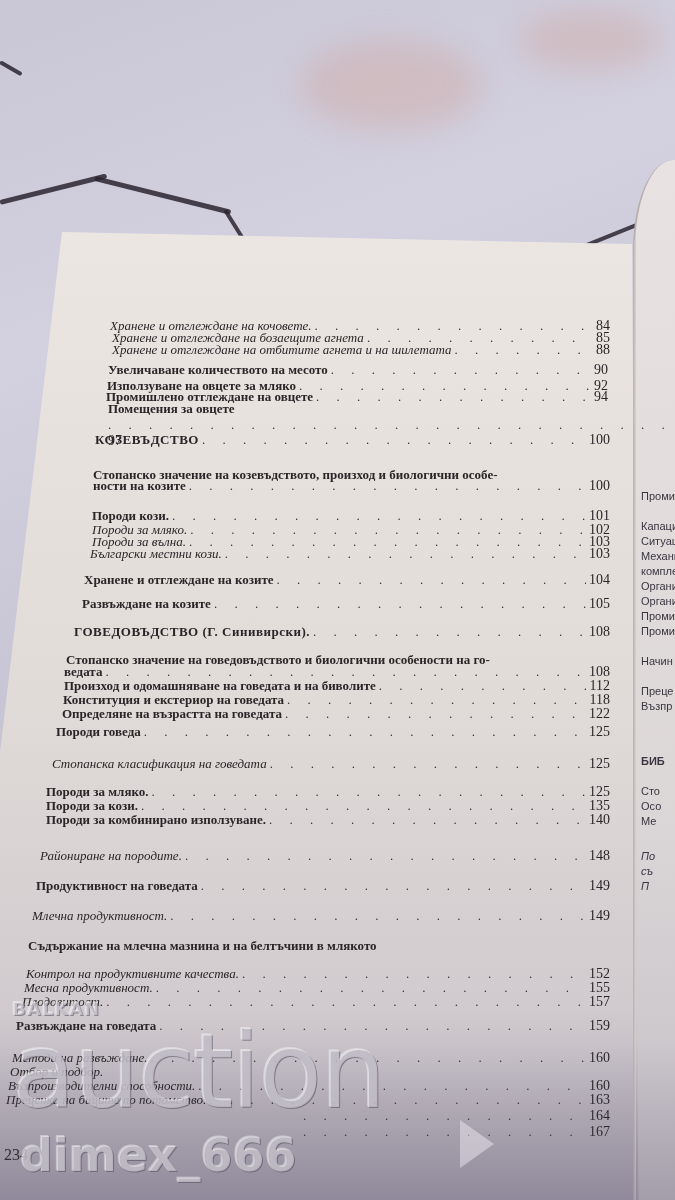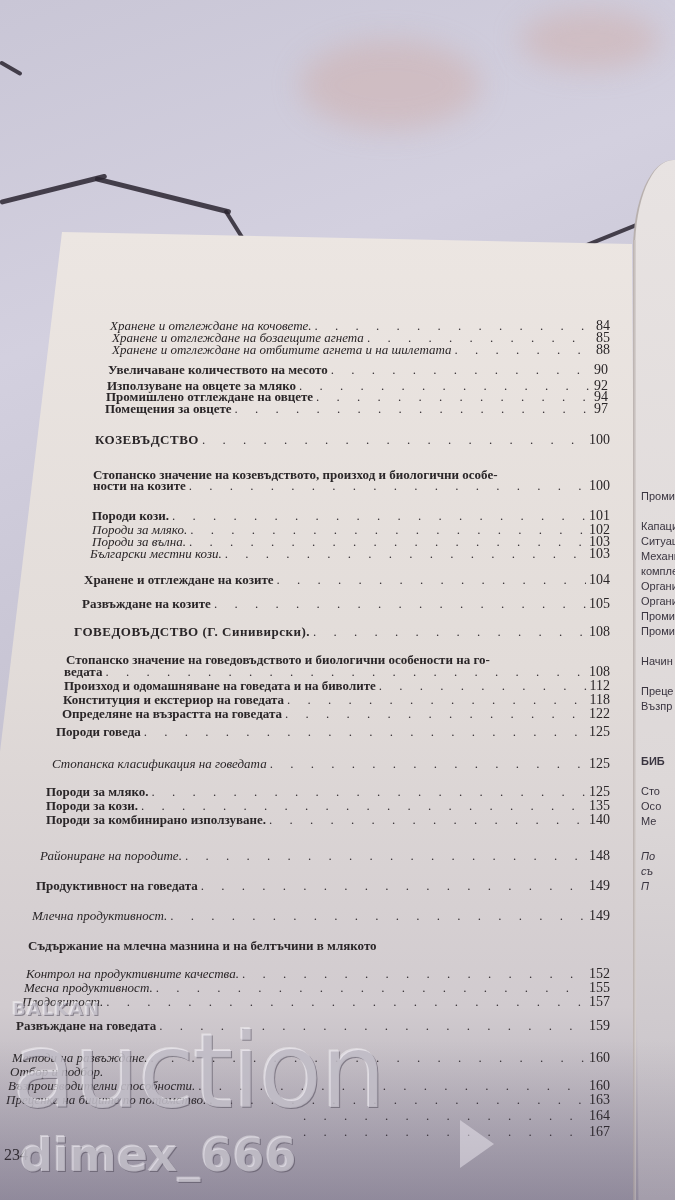--- a/index.html
+++ b/index.html
@@ -112,21 +112,21 @@
   <div class="row bold" style="left:107px;top:378px;width:501px;">
       <span class="label">Използуване на овцете за мляко</span>
       <span class="dots"></span>
       <span class="page">92</span>
     </div>
   <div class="row bold" style="left:106px;top:389px;width:502px;">
       <span class="label">Промишлено отглеждане на овцете</span>
       <span class="dots"></span>
       <span class="page">94</span>
     </div>
-  <div class="row bold" style="left:105px;top:401px;width:503px;">
+  <div class="row bold" style="left:105px;top:401px;width:503px;flex-direction:column;">
       <span class="label">Помещения за овцете</span>
       <span class="dots"></span>
       <span class="page">97</span>
     </div>
 
   <div class="row section" style="left:95px;top:432px;width:515px;">
       <span class="label">КОЗЕВЪДСТВО</span>
       <span class="dots"></span>
       <span class="page">100</span>
     </div>

